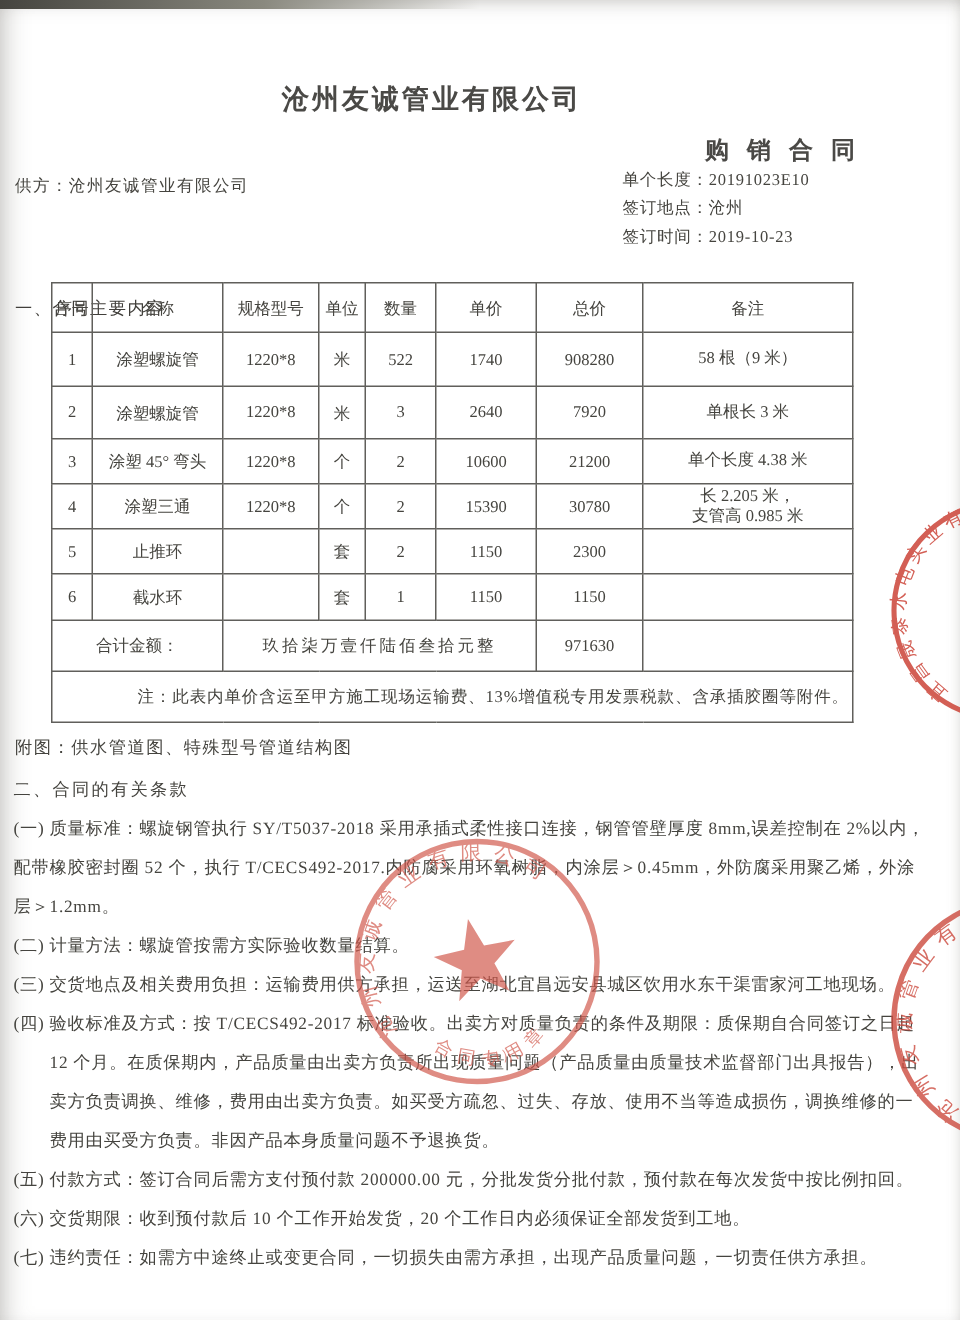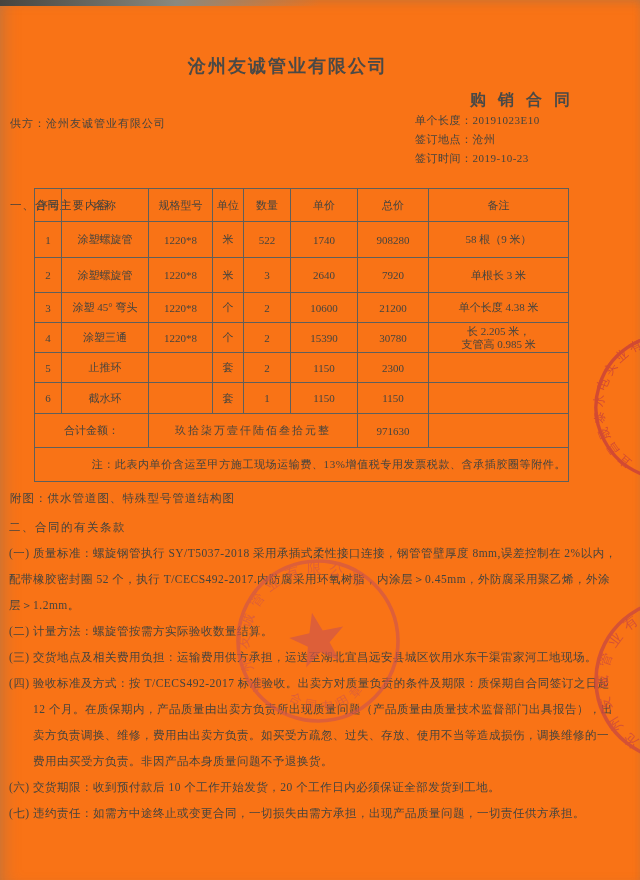--- a/index.html
+++ b/index.html
@@ -1,18 +1,18 @@
 <!DOCTYPE html>
 <html><head>
 <meta charset="utf-8">
 <style>
   html,body{margin:0;padding:0;background:#e8e7e2;}
   .page{
     position:relative;width:640px;height:880px;margin:0 auto;
-    background:#f97316;overflow:hidden;
+    background:#ffffff;overflow:hidden;
     font-family:"Liberation Serif","DejaVu Serif",serif;
     color:#3c3b38;
     box-shadow:inset 14px 0 18px -12px rgba(120,118,110,.45),
                inset -6px 0 10px -8px rgba(120,118,110,.35),
                inset 0 10px 14px -10px rgba(120,118,110,.4);
   }
   .scan-strip{position:absolute;top:0;left:0;width:320px;height:6px;
     background:linear-gradient(to right,#45443f,#8a897f 55%,rgba(138,137,127,0));}
   .title1{position:absolute;top:54px;left:0;width:576px;text-align:center;
     font-size:18px;letter-spacing:2px;color:#4a4946;font-weight:600;}
@@ -160,20 +160,21 @@
     <div class="sec2">二、合同的有关条款</div>
     <div class="clause">(一) 质量标准：螺旋钢管执行 SY/T5037-2018 采用承插式柔性接口连接，钢管管壁厚度 8mm,误差控制在 2%以内，
 配带橡胶密封圈 52 个，执行 T/CECS492-2017.内防腐采用环氧树脂，内涂层＞0.45mm，外防腐采用聚乙烯，外涂
 层＞1.2mm。</div>
     <div class="clause">(二) 计量方法：螺旋管按需方实际验收数量结算。</div>
     <div class="clause">(三) 交货地点及相关费用负担：运输费用供方承担，运送至湖北宜昌远安县城区饮用水东干渠雷家河工地现场。</div>
     <div class="clause">(四) 验收标准及方式：按 T/CECS492-2017 标准验收。出卖方对质量负责的条件及期限：质保期自合同签订之日起
 　　12 个月。在质保期内，产品质量由出卖方负责所出现质量问题（产品质量由质量技术监督部门出具报告），出
 　　卖方负责调换、维修，费用由出卖方负责。如买受方疏忽、过失、存放、使用不当等造成损伤，调换维修的一
 　　费用由买受方负责。非因产品本身质量问题不予退换货。</div>
+    <div class="clause">(五) 付款方式：签订合同后需方支付预付款 200000.00 元，分批发货分批付款，预付款在每次发货中按比例扣回。</div>
     <div class="clause">(六) 交货期限：收到预付款后 10 个工作开始发货，20 个工作日内必须保证全部发货到工地。</div>
     <div class="clause">(七) 违约责任：如需方中途终止或变更合同，一切损失由需方承担，出现产品质量问题，一切责任供方承担。</div>
   </div>
 
   <div class="stamp" style="left:583px;top:322px;width:170px;height:170px;opacity:.85;">
     <svg width="170" height="170" viewBox="-85 -85 170 170">
       <g transform="rotate(-28)" fill="#cc4438" stroke="none">
         <circle cx="0" cy="0" r="72" fill="none" stroke="#cc4438" stroke-width="3.4"></circle>
         <path id="arcA" d="M -56,33 A 65,65 0 1 1 56,33" fill="none"></path>
         <text font-size="12.5" letter-spacing="3.5" font-family="'Liberation Serif','DejaVu Serif',serif">

